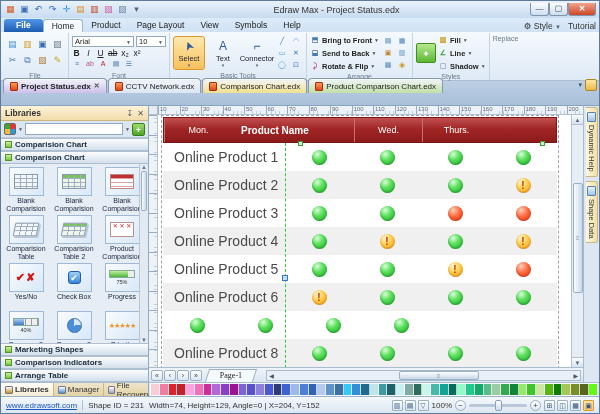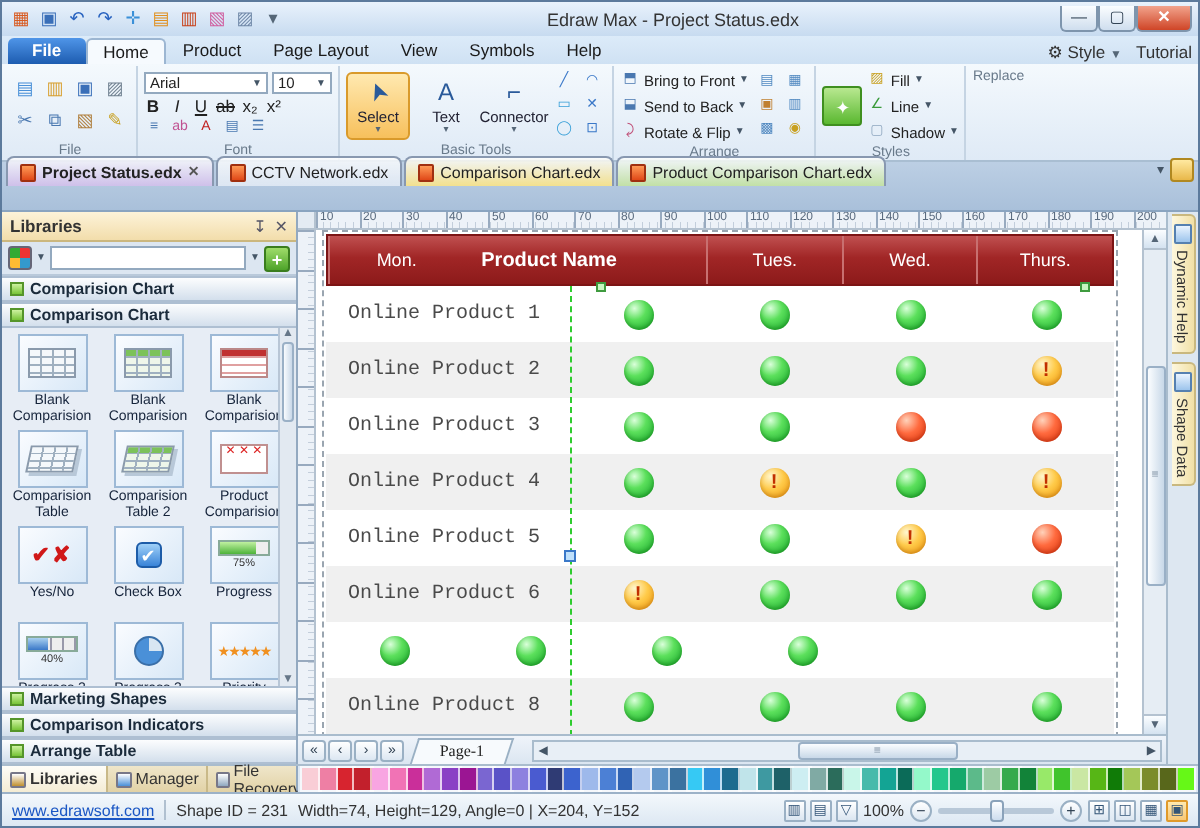--- a/index.html
+++ b/index.html
@@ -33,21 +33,21 @@
   .chipgrid { display:grid; grid-template-columns:repeat(4,15px); grid-auto-rows:16px; align-items:center; justify-items:center; }
   .chipgrid6 { display:grid; grid-template-columns:repeat(2,14px); grid-auto-rows:12px; align-items:center; justify-items:center; }
   .fontcol { display:flex; flex-direction:column; gap:1px; }
   .selrow { display:flex; gap:2px; }
   .sel { height:11px; border:1px solid #93a9bf; background:#fff; font-size:7.5px; display:flex; align-items:center; padding:0 2px; gap:2px; }
   .sel .caret { margin-left:auto; font-size:5px; color:#456; }
   .fbtns { display:flex; gap:3px; font-size:8.5px; align-items:center; }
   .fbtn { min-width:9px; text-align:center; }
   .bigbtn { width:32px; height:34px; display:flex; flex-direction:column; align-items:center; justify-content:center; font-size:7.5px; color:#223; border-radius:3px; gap:1px; }
   .bigbtn.hl { background:linear-gradient(#ffe9b0,#f7c05c); border:1px solid #d99a2b; }
-  .arow { display:flex; align-items:center; gap:2px; font-size:7.5px; height:12px; white-space:nowrap; }
+  .arow { display:flex; align-items:center; gap:2px; font-size:7.5px; height:12px; white-space:nowrap;font-weight:bold; }
   .arow .caret { font-size:5px; color:#456; }
   .mini { width:10px; height:10px; border-radius:2px; font-size:7px; line-height:10px; text-align:center; }
   .rowscol { display:flex; flex-direction:column; justify-content:center; gap:1px; }
 
   
   .doctabs { height:16px; background:linear-gradient(#bccfe4,#a9c0da); display:flex; align-items:flex-end; padding:12px 2px; border-bottom:1px solid #8aa4c0; }
   .dtab { display:flex; align-items:center; gap:3px; font-size:8px; padding:1px 6px; border:1px solid #8898b0; border-bottom:none; border-radius:4px 4px 0 0; margin-right:1px; white-space:nowrap; height:15px; }
   .dtab.active { font-weight:bold; }
   .dtab .dicon { width:8px; height:9px; background:linear-gradient(#ff9a56,#e04818); border:1px solid #a03010; border-radius:1px; }
   .dtab .x { font-size:7px; color:#555; }
@@ -106,21 +106,21 @@
   .page { flex:1; position:relative; background:#fff; overflow:hidden; }
 
   .dtable { position:absolute; left:5px; top:2px; width:394px; }
   .sel-outline { position:absolute; left:3px; top:0; width:398px; height:254px; border:1px dashed #9aa5b0; pointer-events:none; }
   .thead { display:flex; height:26px; background:linear-gradient(#c05050,#a12626 45%,#8c1a1a); border:1px solid #7c1414; }
   .hc { color:#fff; display:flex; align-items:center; justify-content:center; font-size:9px; }
   .hc.name { width:122px; justify-content:flex-start; padding-left:9px; font-weight:bold; font-size:10px; }
   .hc.day { width:68px; border-left:1px solid #c87070; }
   .trow { display:flex; height:28px; align-items:center; }
   .trow.alt { background:#f0f0f0; }
-  .tc.name { width:122px; font-size:10px; color:#4a4a4a; padding-left:11px;font-family:Liberation Mono, monospace; }
+  .tc.name { width:122px; font-size:14px; color:#4a4a4a; padding-left:11px; }
   .tc.day { width:68px; display:flex; align-items:center; justify-content:center; }
   .ball { width:15px; height:15px; border-radius:50%; position:relative; font-size:0; }
   .ball.ok { background:radial-gradient(circle at 35% 28%,#daffda 0%,#5ce05c 40%,#2cb93a 80%,#1d9e2b 100%); box-shadow:inset 0 -1px 2px rgba(0,90,0,.4); }
   .ball.warn { background:radial-gradient(circle at 35% 28%,#fff6cf 0%,#ffcb4a 45%,#f19b12 95%); box-shadow:inset 0 -1px 2px rgba(150,80,0,.4); }
   .ball.error { background:radial-gradient(circle at 35% 28%,#ffd2ba 0%,#ff6a3e 45%,#de3a10 95%); box-shadow:inset 0 -1px 2px rgba(140,20,0,.4); }
   .ball.warn::after { content:"!"; position:absolute; inset:0; color:#c23000; font-size:10px; font-weight:bold; line-height:15px; text-align:center; }
   .guide { position:absolute; left:127px; top:28px; height:230px; border-left:1px dashed #2ecc2e; }
   .ghandle { position:absolute; left:124px; top:160px; width:6px; height:6px; background:#bfe0fb; border:1px solid #3a78c8; }
   .shandle { position:absolute; width:5px; height:5px; background:#c8f5c0; border:1px solid #3f9b3f; top:26px; }
   .vscroll { width:12px; background:#e6edf4; border-left:1px solid #b4c2d0; display:flex; flex-direction:column; align-items:center; font-size:6px; color:#567; }
@@ -557,21 +557,20 @@
             <div class="vunit">
               <span>160</span>
             </div>
           </div>
         <div class="page">
           <div class="sel-outline"></div>
           <div class="dtable" id="dtable">
               <div class="thead">
                 <div class="hc day">Mon.</div>
                 <div class="hc name">Product Name</div>
-                <div class="hc day">Tues.</div>
                 <div class="hc day">Wed.</div>
                 <div class="hc day">Thurs.</div>
               </div>
               <div class="trow">
                 <div class="tc name">Online Product 1</div>
                 <div class="tc day">
                   <div class="ball ok"></div>
                 </div>
                 <div class="tc day">
                   <div class="ball ok"></div>

